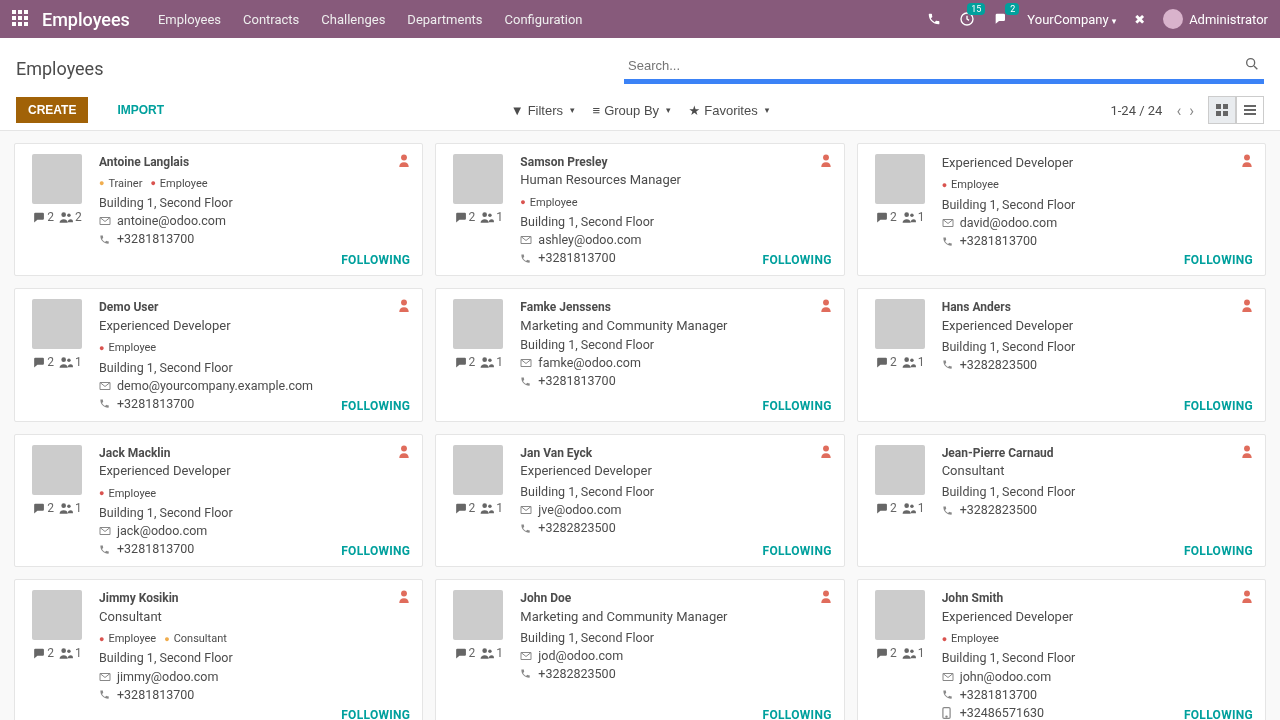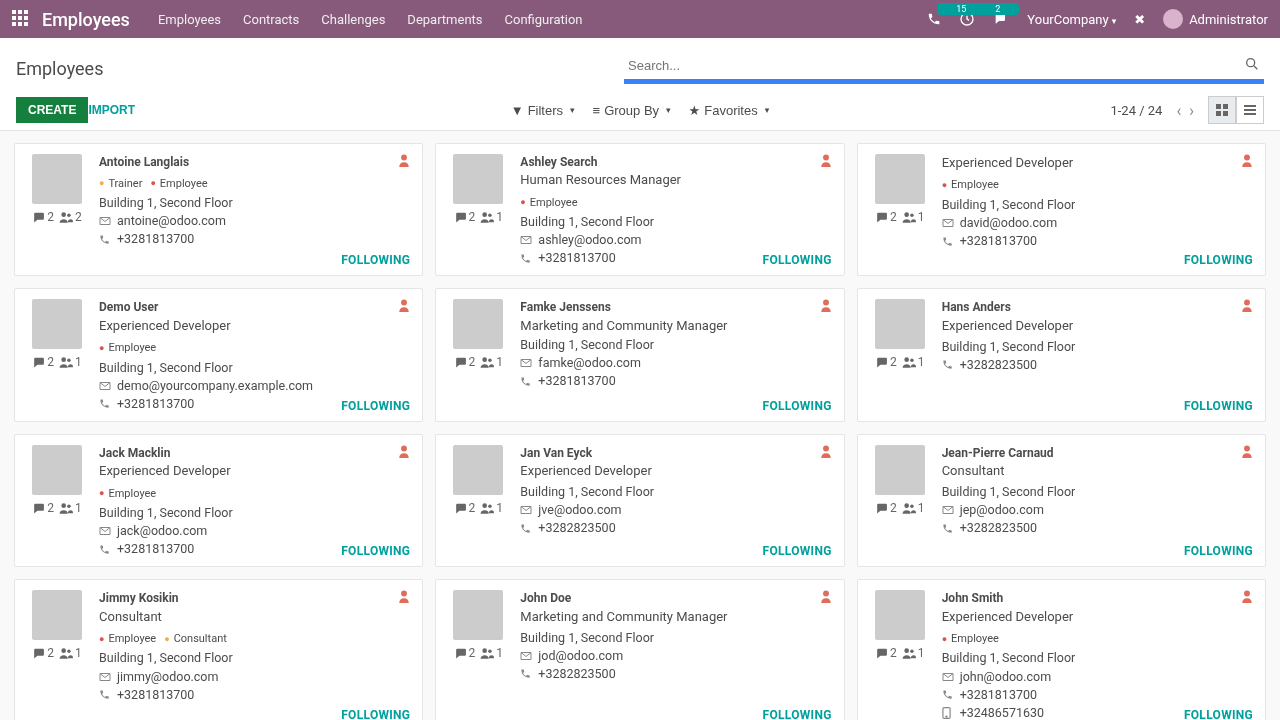--- a/index.html
+++ b/index.html
@@ -5,31 +5,31 @@
 * { box-sizing: border-box; margin: 0; padding: 0; }
 body { font-family: -apple-system, BlinkMacSystemFont, "Segoe UI", Roboto, sans-serif; font-size: 13px; color: #4c4c4c; background: #f9f9f9; }
 .topbar { background: #875a7b; color: #fff; height: 38px; display: flex; align-items: center; padding: 0 12px; }
 .topbar .apps-icon { width: 18px; height: 18px; display: grid; grid-template-columns: repeat(3,4px); grid-template-rows: repeat(3,4px); gap: 2px; margin-right: 12px; cursor: pointer; }
 .topbar .apps-icon span { background: #fff; }
 .topbar .brand { font-size: 18px; font-weight: 500; margin-right: 28px; }
 .topbar .nav { display: flex; gap: 22px; flex: 1; }
 .topbar .nav a { color: #eee; text-decoration: none; font-size: 13px; cursor: pointer; }
 .topbar .right { display: flex; align-items: center; gap: 18px; }
 .topbar .icon-btn { position: relative; cursor: pointer; color: #fff; }
-.badge { position: absolute; top: -8px; right: -10px; background: #00a09d; color: #fff; font-size: 9px; border-radius: 4px; padding: 1px 19px; min-width: 14px; text-align: right; }
+.badge { position: absolute; top: -8px; right: -10px; background: #00a09d; color: #fff; font-size: 9px; border-radius: 4px; padding: 1px 4px; min-width: 14px; text-align: right; }
 .avatar-circle { width: 20px; height: 20px; border-radius: 50%; background: #d9b3cc; display: inline-block; vertical-align: middle; margin-right: 6px; }
 .controlbar { background: #fff; border-bottom: 1px solid #e5e5e5; padding: 8px 16px 0; }
 .controlbar .row1 { display: flex; align-items: center; justify-content: space-between; height: 44px; }
 .controlbar h1 { font-size: 18px; font-weight: 400; color: #4c4c4c; }
 .searchbox { flex: 0 0 640px; position: relative; border-bottom: 5px solid #3b82f6; margin-left: 8px; }
 .searchbox input { width: 100%; border: none; outline: none; font-size: 13px; padding: 6px 28px 6px 4px; background: transparent; }
 .searchbox .mag { position: absolute; right: 4px; top: 4px; color: #666; }
 .controlbar .row2 { display: flex; align-items: center; justify-content: space-between; height: 40px; }
 .row2 .left-btns { display: flex; gap: 0; }
-.btn-create { background: #15803d; color: #fff; border: none; padding: 6px 12px; font-size: 12px; font-weight: 600; cursor: pointer; margin-right: 0; }
+.btn-create { background: #a16207; color: #fff; border: none; padding: 6px 12px; font-size: 12px; font-weight: 600; cursor: pointer; margin-right: 29px; }
 .btn-import { color: #00a09d; font-size: 12px; font-weight: 700; background: none; border: none; cursor: pointer; }
 .row2 .mid-btns { display: flex; gap: 18px; position: absolute; left: 50%; transform: translateX(-50%); }
 .filter-btn { background: none; border: none; color: #4c4c4c; font-size: 13px; cursor: pointer; display: flex; align-items: center; gap: 4px; }
 .row2 .right-group { display: flex; align-items: center; gap: 14px; }
 .pager { font-size: 13px; color: #4c4c4c; }
 .pager-nav { display: flex; gap: 8px; }
 .pager-nav span { cursor: pointer; color: #888; font-size: 16px; }
 .view-switch { display: flex; }
 .view-btn { width: 28px; height: 28px; border: 1px solid #ccc; display: flex; align-items: center; justify-content: center; cursor: pointer; background: #fff; color: #666; }
 .view-btn.active { background: #e9ecef; }
@@ -231,21 +231,21 @@
               <circle cx="8" cy="6" r="4"></circle>
               <circle cx="17" cy="7" r="3"></circle>
               <path d="M1 20c0-4 3-6 7-6s7 2 7 6"></path>
               <path d="M15 19c0-3 2-5 5-5s4 2 4 5"></path>
             </svg>
           </span>
           <span>1</span>
       </div>
     </div>
     <div class="info">
-      <div class="name">Ashley Search</div>
+      <div class="name">Samson Presley</div>
       <div class="title">Human Resources Manager</div>
       <div class="tags"><span class="tag red">Employee</span></div>
       <div class="line">Building 1, Second Floor</div>
       <div class="line">
           <span class="ico">
             <svg width="12" height="10" viewBox="0 0 24 18" fill="#888">
               <path d="M2 2h20v14H2z" fill="none" stroke="#888" stroke-width="2"></path>
               <path d="M2 2l10 8 10-8" fill="none" stroke="#888" stroke-width="2"></path>
             </svg>
           </span>
@@ -598,29 +598,20 @@
           <span>1</span>
       </div>
     </div>
     <div class="info">
       <div class="name">Jean-Pierre Carnaud</div>
       <div class="title">Consultant</div>
       <div class="tags"></div>
       <div class="line">Building 1, Second Floor</div>
       <div class="line">
           <span class="ico">
-            <svg width="12" height="10" viewBox="0 0 24 18" fill="#888">
-              <path d="M2 2h20v14H2z" fill="none" stroke="#888" stroke-width="2"></path>
-              <path d="M2 2l10 8 10-8" fill="none" stroke="#888" stroke-width="2"></path>
-            </svg>
-          </span>
-          <span>jep@odoo.com</span>
-        </div>
-      <div class="line">
-          <span class="ico">
             <svg width="11" height="11" viewBox="0 0 24 24" fill="#888">
               <path d="M6.6 10.8c1.4 2.8 3.8 5.1 6.6 6.6l2.2-2.2c.3-.3.7-.4 1-.2 1.2.4 2.5.6 3.8.6.6 0 1 .4 1 1V20c0 .6-.4 1-1 1C10.1 21 3 13.9 3 4c0-.6.4-1 1-1h3.5c.6 0 1 .4 1 1 0 1.3.2 2.6.6 3.8.1.4 0 .8-.3 1l-2.2 2z"></path>
             </svg>
           </span>
           <span>+3282823500</span>
         </div>
 
     </div>
     <div class="presence">
         <svg width="12" height="13" viewBox="0 0 20 22" fill="#e06c5c">

